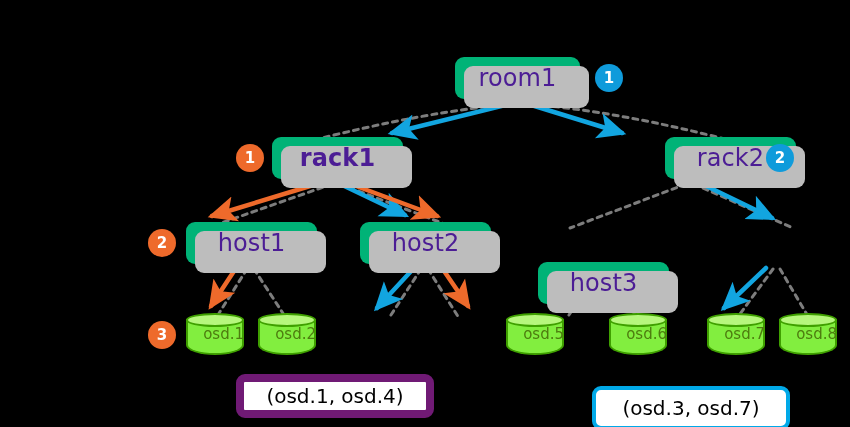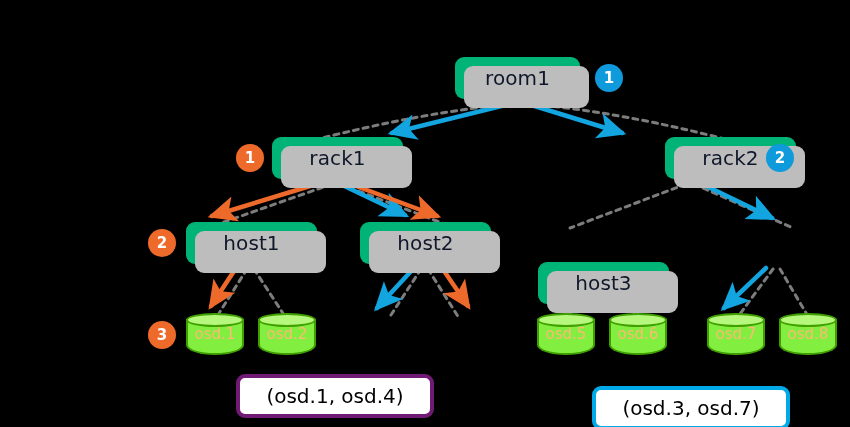--- a/index.html
+++ b/index.html
@@ -11,23 +11,23 @@
     font-family:"DejaVu Sans","Liberation Sans",sans-serif;
   }
   #edges{position:absolute;left:0;top:0;width:850px;height:427px;pointer-events:none;}
 
   
   .node{
     position:absolute;
     box-sizing:border-box;
     border-radius:9px;
     background:#00b377;
-    color:#0f172a;
+    color:#4c1d95;
     display:flex;align-items:center;justify-content:center;
-    font-size:20px;
+    font-size:24px;
     letter-spacing:.1px;
     z-index:6;
     text-align:center;
   }
   .node .shadow{
     position:absolute;
     left:9px;top:9px;
     width:100%;height:100%;
     background:#bdbdbd;
     border-radius:9px;
@@ -73,38 +73,38 @@
     width:58px;height:14px;
     box-sizing:border-box;
     background:#b6f77d;
     border:2.5px solid #3fa000;
     border-radius:50%;
   }
   .osd .lbl{
     position:absolute;
     left:0;top:12px;
     width:58px;
-    text-align:center;
+    text-align:right;
     font-size:15px;
-    color:#fdba74;
+    color:#4d7c0f;
     z-index:3;
   }
 
   
   .result{
     position:absolute;
     box-sizing:border-box;
     background:#ffffff;
     border-radius:9px;
     display:flex;align-items:center;justify-content:center;
     font-size:20px;
     color:#000;
     z-index:7;
   }
-  .result.orange{border:4px solid #701a75;}
+  .result.orange{border:8px solid #701a75;}
   .result.blue{border:4px solid #00a9e8;}
 </style>
 </head>
 <body>
 
 <div id="stage">
 
   <svg id="edges" viewBox="0 0 850 427" xmlns="http://www.w3.org/2000/svg">
     <defs>
       <marker id="arrowBlue" markerWidth="7" markerHeight="7" refX="5.4" refY="3.1" orient="auto" markerUnits="strokeWidth">
@@ -149,21 +149,21 @@
       <path d="M236,268 L211,306"></path>
       <path d="M442,268 L468,306"></path>
     </g>
   </svg>
 
   <div class="node" style="left:455px;top:57px;width:125px;height:42px;">
     <span class="shadow"></span>
     <span class="lbl">room1</span>
   </div>
 
-  <div class="node" style="left:272px;top:137px;width:131px;height:42px;">
+  <div class="node" style="left:272px;top:137px;width:131px;height:42px;font-weight:bold;">
     <span class="shadow"></span>
     <span class="lbl">rack1</span>
   </div>
   <div class="node" style="left:625px;top:137px;width:131px;height:42px;margin-left:40px;">
     <span class="shadow"></span>
     <span class="lbl">rack2</span>
   </div>
 
   <div class="node" style="left:186px;top:222px;width:131px;height:42px;">
     <span class="shadow"></span>
@@ -181,21 +181,21 @@
   <div class="osd" style="left:186px;top:313px;">
     <span class="body"></span>
     <span class="top"></span>
     <span class="lbl">osd.1</span>
   </div>
   <div class="osd" style="left:258px;top:313px;">
     <span class="body"></span>
     <span class="top"></span>
     <span class="lbl">osd.2</span>
   </div>
-  <div class="osd" style="left:537px;top:313px;">
+  <div class="osd" style="left:506px;top:313px;">
     <span class="body"></span>
     <span class="top"></span>
     <span class="lbl">osd.5</span>
   </div>
   <div class="osd" style="left:609px;top:313px;">
     <span class="body"></span>
     <span class="top"></span>
     <span class="lbl">osd.6</span>
   </div>
   <div class="osd" style="left:707px;top:313px;">

